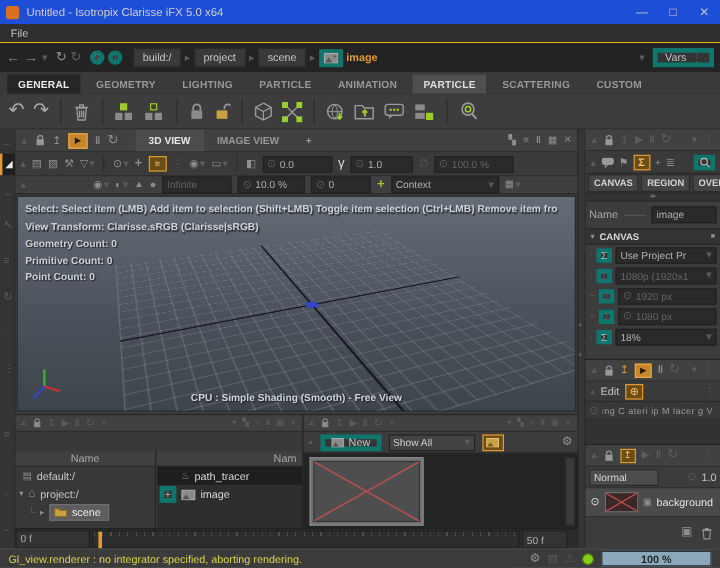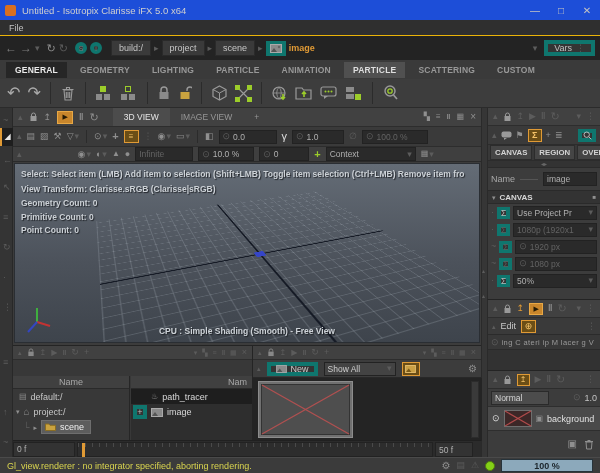--- a/index.html
+++ b/index.html
@@ -21,21 +21,21 @@
 .fld .grow{flex:1}
 .sep{width:1px;align-self:stretch;background:#2b2b2b;margin:3px 2px}
 .ph{background:#414141;border-bottom:1px solid #2d2d2d;display:flex;align-items:center;gap:6px;padding:0 5px}
 .titlebar{background:#1d4ed8;display:flex;align-items:center;color:#cfcfcf}
 .wbtn{width:26px;text-align:center;color:#c4c4c4;font-size:10px;cursor:default}
 .logo{width:11px;height:11px;background:#d96f1f;border-radius:2px;margin:0 6px 0 5px}
 .crumb{background:#3a3a3a;border:1px solid #2a2a2a;padding:2px 7px;color:#c6c6c6;font-size:9px}
 .rtab{padding:3px 9px;color:#989898;font-weight:bold;font-size:8.5px;letter-spacing:.2px}
 .rtab.active{background:#262626;color:#eaeaea}
 .rtab.hl{background:#505050;color:#dedede}
-.vtab{height:100%;display:flex;align-items:center;padding:0 11px;color:#979797;font-weight:normal;font-size:8.5px}
+.vtab{height:100%;display:flex;align-items:center;padding:0 11px;color:#979797;font-weight:bold;font-size:8.5px}
 .vtab.active{background:#4c4c4c;color:#e6e6e6}
 .hud{position:absolute;left:6px;white-space:nowrap;font-size:8.5px;font-weight:bold;color:#ccd1d6;text-shadow:1px 1px 1px rgba(20,22,26,.8)}
 .ptab{background:#454545;border:1px solid #2c2c2c;color:#d3d3d3;font-weight:bold;font-size:7.8px;padding:2px 4px}
 .prow{display:flex;align-items:center;gap:3px;padding:0 3px;height:17px}
 .sg{width:13px;height:12px;font-size:8.5px}
 .lkico{flex:none}
 .tick{position:absolute;top:19px;color:#9a9a9a;font-size:8px}
 svg{display:block}
 input{outline:none}
 </style>
@@ -400,21 +400,21 @@
       <span class="bx sg dim">Σ</span>
       <div class="fld ds" style="flex:1">
         <span class="i dim">⊙</span>
         <span class="grow">1080 px</span>
       </div>
     </div>
     <div class="prow">
       <span class="i dim">·</span>
       <span class="bx sg">Σ</span>
       <div class="fld" style="flex:1">
-        <span class="grow">50%</span>
+        <span class="grow">18%</span>
         <span class="i dim">▾</span>
       </div>
     </div>
   </div>
 
   <div class="abs" style="left:487px;top:299px;width:113px;height:71px;background:#323232;border-left:1px solid #2a2a2a;border-top:1px solid #242424">
     <div class="ph" style="height:18px;gap:5px">
       <span class="i dim">▴</span>
       <span>
           <svg width="9" height="10" viewBox="0 0 9 10">

